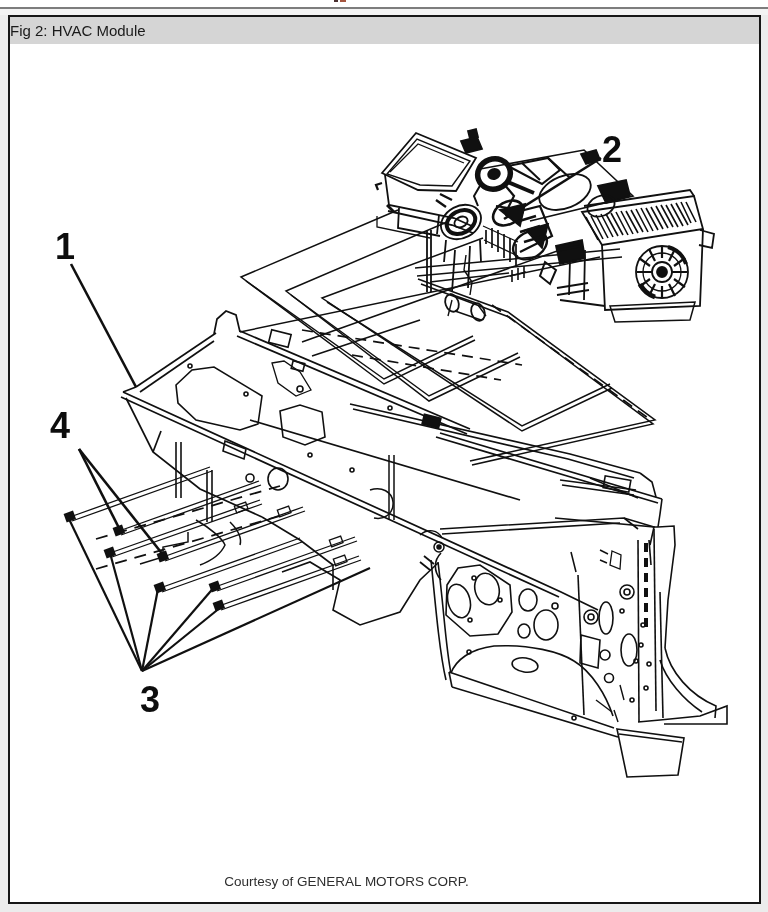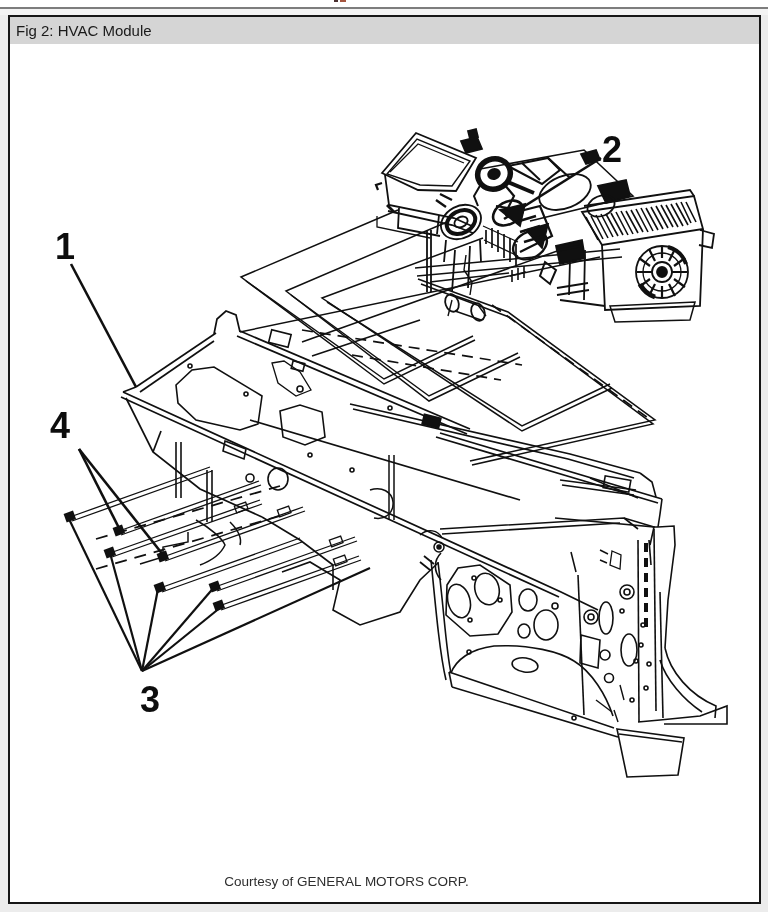--- a/index.html
+++ b/index.html
@@ -3,21 +3,21 @@
 <meta charset="utf-8">
 <style>
 html,body{margin:0;padding:0;width:768px;height:912px;background:#ececec;overflow:hidden}
 body{font-family:"Liberation Sans",sans-serif;position:relative}
 #topband{position:absolute;left:0;top:0;width:768px;height:7px;background:#ffffff}
 #topband2{position:absolute;left:0;top:9px;width:768px;height:6px;background:#f3f3f3}
 #topline{position:absolute;left:0;top:7px;width:768px;height:2px;background:#7d7d7d}
 #redbit{position:absolute;left:334px;top:0;width:4px;height:2px;background:#4a3030}
 #redbit2{position:absolute;left:340px;top:0;width:6px;height:2px;background:#a5553f}
 #frame{position:absolute;left:8px;top:15px;width:753px;height:889px;border:2px solid #161616;background:#ffffff;box-sizing:border-box}
-#titlebar{position:absolute;left:10px;top:17px;width:749px;height:27px;background:#d5d5d5;color:#1a1a1a;font-size:15px;line-height:27px;padding-left:6px;box-sizing:border-box}
+#titlebar{position:absolute;left:10px;top:17px;width:749px;height:27px;background:#d5d5d5;color:#1a1a1a;font-size:15px;line-height:27px;box-sizing:border-box}
 #caption{position:absolute;left:0;top:874px;width:693px;text-align:center;font-size:13.5px;color:#2e2e2e}
 #art{position:absolute;left:0;top:0;width:768px;height:912px}
 </style>
 </head>
 <body>
 <div id="topband"></div>
 <div id="topband2"></div>
 <div id="topline"></div>
 <div id="redbit"></div>
 <div id="redbit2"></div>

